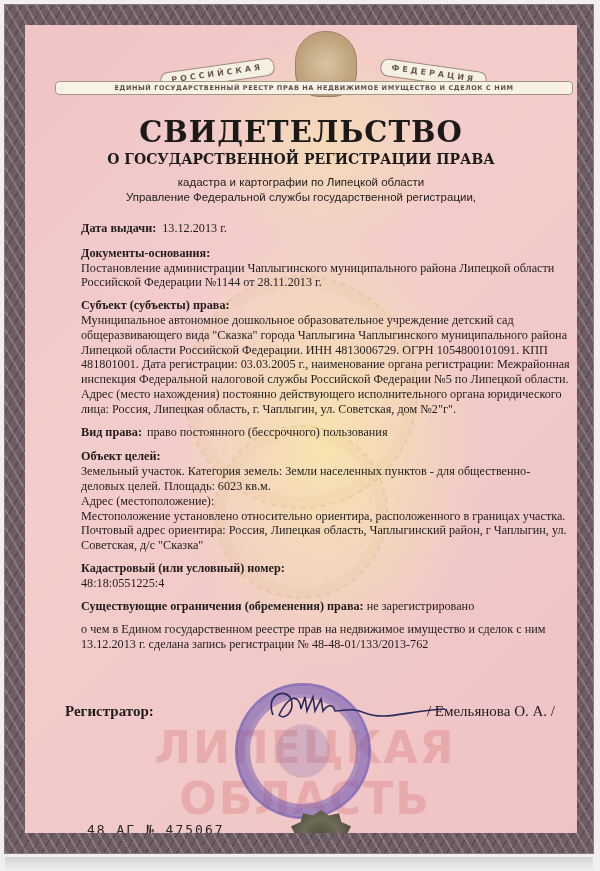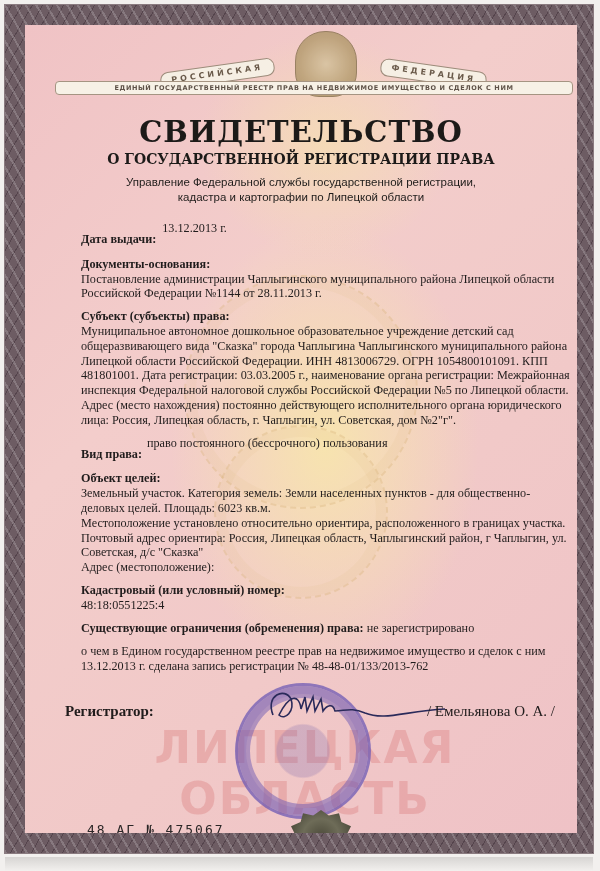--- a/index.html
+++ b/index.html
@@ -70,21 +70,21 @@
       font-family: "Liberation Sans", sans-serif; font-size: 11.5px; line-height: 15px;
       color: #1e1c1a;
     }
     .content {
       position: absolute; left: 56px; top: 196px; width: 490px;
       font-size: 12.2px; line-height: 14.8px; color: #201c1c;
     }
     .label { font-weight: bold; }
     .section { margin-bottom: 8px; }
     .inline-row { display: flex; }
-    .inline-row .label { width: 66px; flex: none; margin-top: 11px; }
+    .inline-row .label { width: 66px; flex: none; }
     .date-row .label { margin-right: 6px; }
     .registrar {
       position: absolute; left: 40px; top: 678px; width: 490px;
       font-size: 15px; color: #201c1c;
     }
     .registrar .name { position: absolute; right: 0; top: 0; }
     .watermark {
       position: absolute; left: 30px; top: 697px; width: 500px; text-align: center;
       font-family: "DejaVu Sans", sans-serif; font-weight: bold; font-size: 44px;
       letter-spacing: 2px; color: rgba(214,112,112,0.32);
@@ -120,22 +120,22 @@
     <div class="rosette" style="top:400px;width:170px;height:170px;"></div>
 
     <div class="emblem"></div>
     <div class="ribbon left">РОССИЙСКАЯ</div>
     <div class="ribbon right">ФЕДЕРАЦИЯ</div>
     <div class="ribbon-arc">ЕДИНЫЙ ГОСУДАРСТВЕННЫЙ РЕЕСТР ПРАВ НА НЕДВИЖИМОЕ ИМУЩЕСТВО И СДЕЛОК С НИМ</div>
 
     <div class="title">СВИДЕТЕЛЬСТВО</div>
     <div class="subtitle">О ГОСУДАРСТВЕННОЙ РЕГИСТРАЦИИ ПРАВА</div>
     <div class="agency">
+      <div>кадастра и картографии по Липецкой области</div>
       <div>Управление Федеральной службы государственной регистрации,</div>
-      <div>кадастра и картографии по Липецкой области</div>
     </div>
 
     <div class="content">
       <div class="section inline-row date-row" style="margin-bottom:10px;">
         <span class="label" style="width:auto;">Дата выдачи:</span>
         <span>13.12.2013 г.</span>
       </div>
 
       <div class="section">
         <div class="label">Документы-основания:</div>
@@ -148,22 +148,22 @@
       </div>
 
       <div class="section inline-row" style="margin-bottom:10px;">
         <span class="label">Вид права:</span>
         <span>право постоянного (бессрочного) пользования</span>
       </div>
 
       <div class="section">
         <div class="label">Объект целей:</div>
         <div>Земельный участок. Категория земель: Земли населенных пунктов - для общественно-деловых целей. Площадь: 6023 кв.м.</div>
+        <div>Адрес (местоположение):</div>
         <div>Местоположение установлено относительно ориентира, расположенного в границах участка. Почтовый адрес ориентира: Россия, Липецкая область, Чаплыгинский район, г Чаплыгин, ул. Советская, д/с "Сказка"</div>
-        <div>Адрес (местоположение):</div>
       </div>
 
       <div class="section">
         <div class="label">Кадастровый (или условный) номер:</div>
         <div>48:18:0551225:4</div>
       </div>
 
       <div class="section" style="margin-bottom:9px;">
         <span class="label">Существующие ограничения (обременения) права:</span>
         <span>не зарегистрировано</span>

